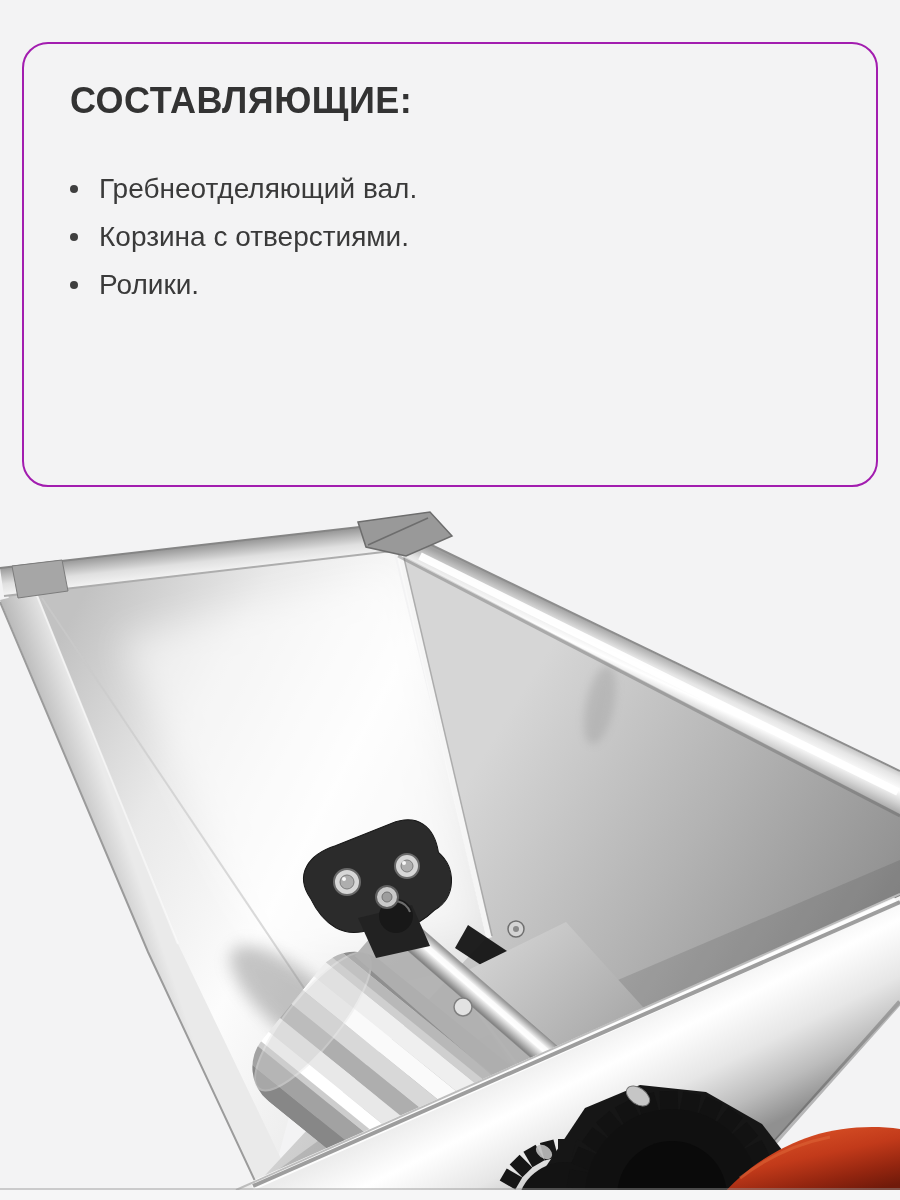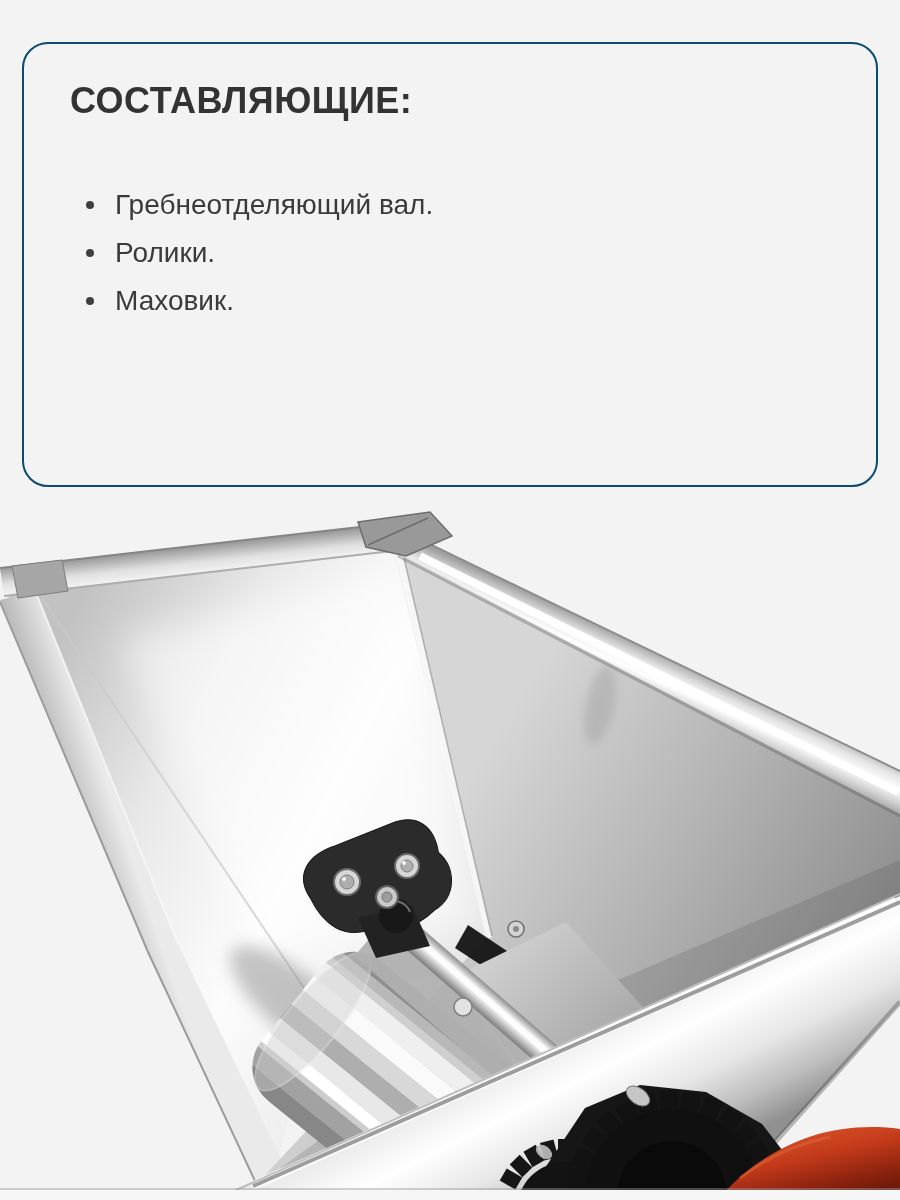--- a/index.html
+++ b/index.html
@@ -9,32 +9,32 @@
     font-family: "Liberation Sans", sans-serif;
     position: relative;
     overflow: hidden;
   }
   .page { position: absolute; inset: 0; }
 
   
   .card {
     position: absolute; left: 22px; top: 42px;
     width: 852px; height: 441px;
-    border: 2px solid #0c4a6e;
+    border: 2px solid #a21caf;
     border-radius: 26px;
     background: transparent;
   }
   .card-title {
     position: absolute; left: 46px; top: 36px;
     font-size: 36px; font-weight: bold;
     color: #333333; letter-spacing: 0.5px;
   }
   .component-list {
     position: absolute; left: 0; top: 128px;
-    margin: 16px; padding: 0; list-style: none; width: 100%;
+    margin: 0; padding: 0; list-style: none; width: 100%;
   }
   .component-list li {
     position: relative;
     height: 48px;
     padding-left: 75px;
     font-size: 28px; line-height: 34px;
     color: #3a3a3a;
   }
   .bullet-dot {
     position: absolute; left: 46px; top: 13px;
@@ -55,25 +55,25 @@
 
   <div class="card">
     <div class="card-title">СОСТАВЛЯЮЩИЕ:</div>
     <ul class="component-list">
       <li>
         <span class="bullet-dot"></span>
         <span>Гребнеотделяющий вал.</span>
       </li>
       <li>
         <span class="bullet-dot"></span>
-        <span>Ролики.</span>
+        <span>Корзина с отверстиями.</span>
       </li>
       <li>
         <span class="bullet-dot"></span>
-        <span>Маховик.</span>
+        <span>Ролики.</span>
       </li>
     </ul>
   </div>
 
   <div class="photo">
   <svg width="900" height="700" viewBox="0 500 900 700" xmlns="http://www.w3.org/2000/svg">
     <defs>
       <filter id="blur18" x="-40%" y="-40%" width="180%" height="180%">
             <feGaussianBlur stdDeviation="18"></feGaussianBlur>
           </filter>

